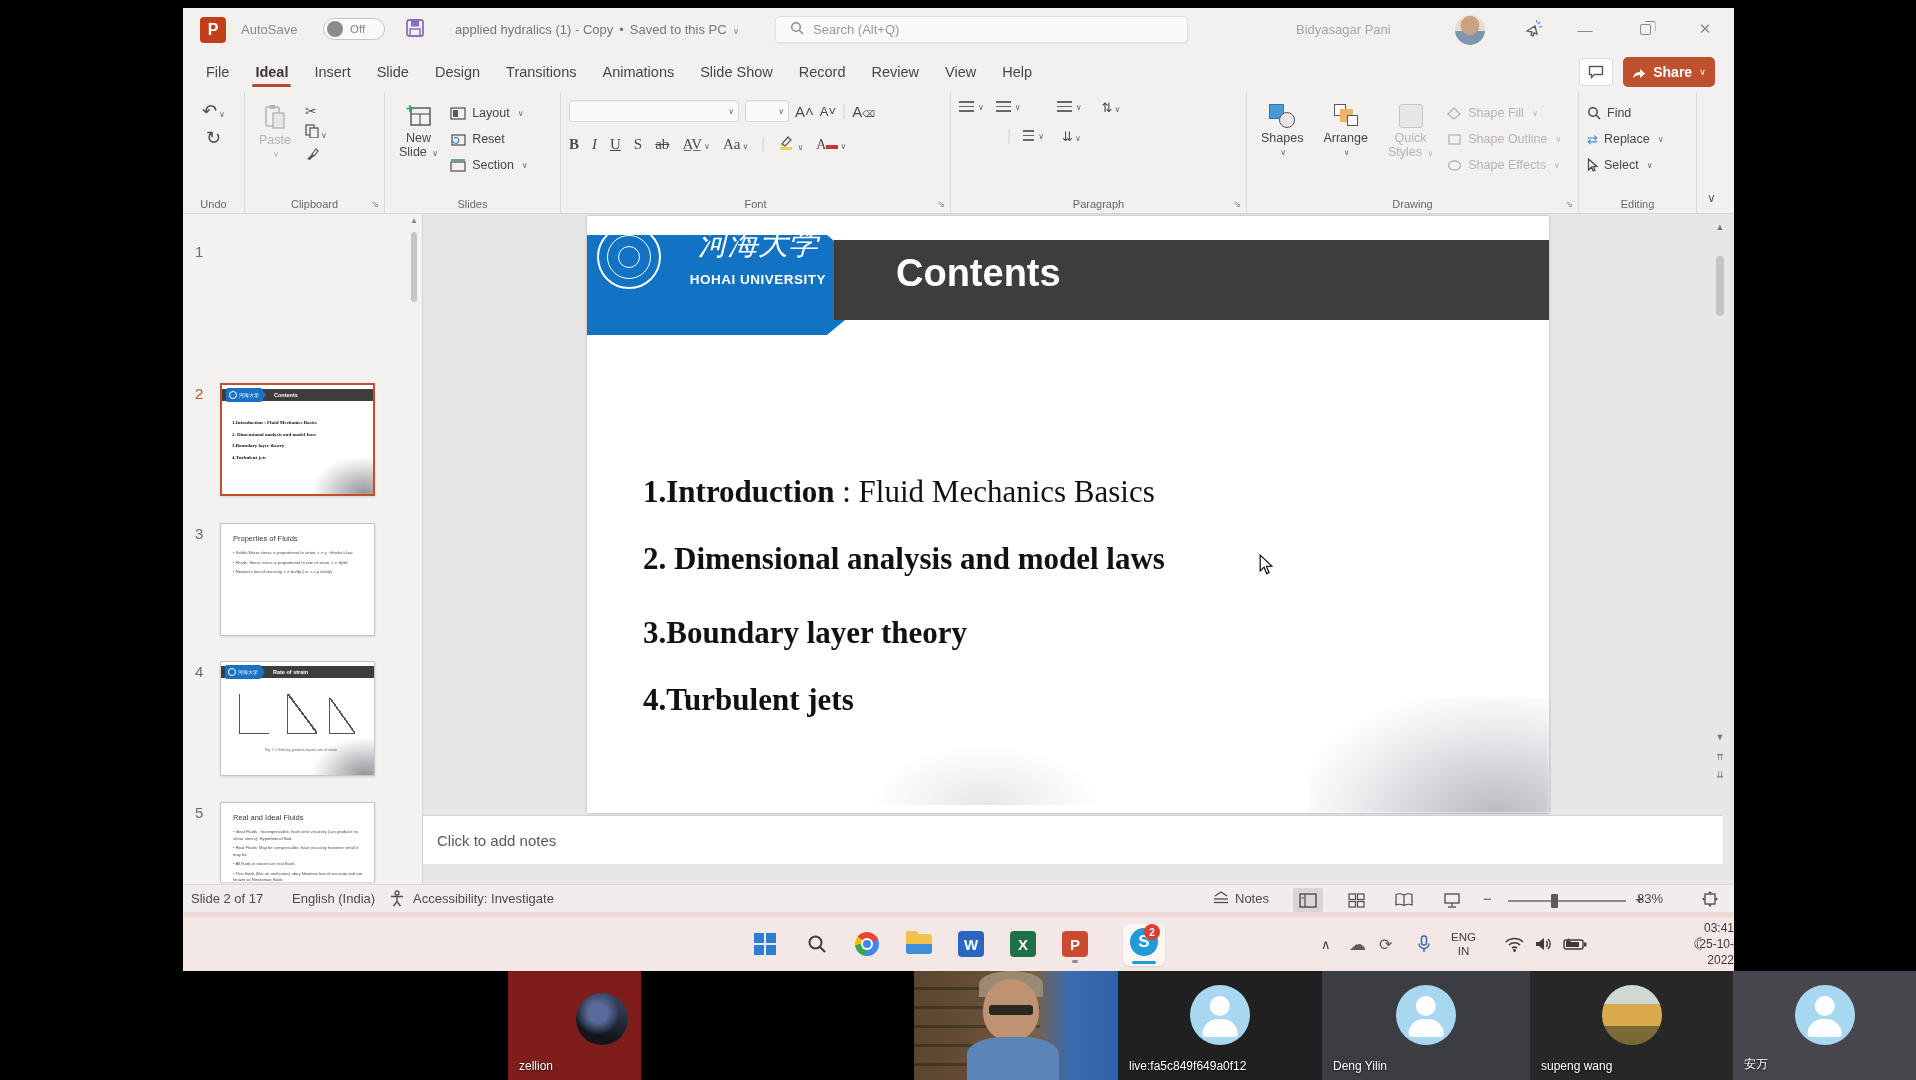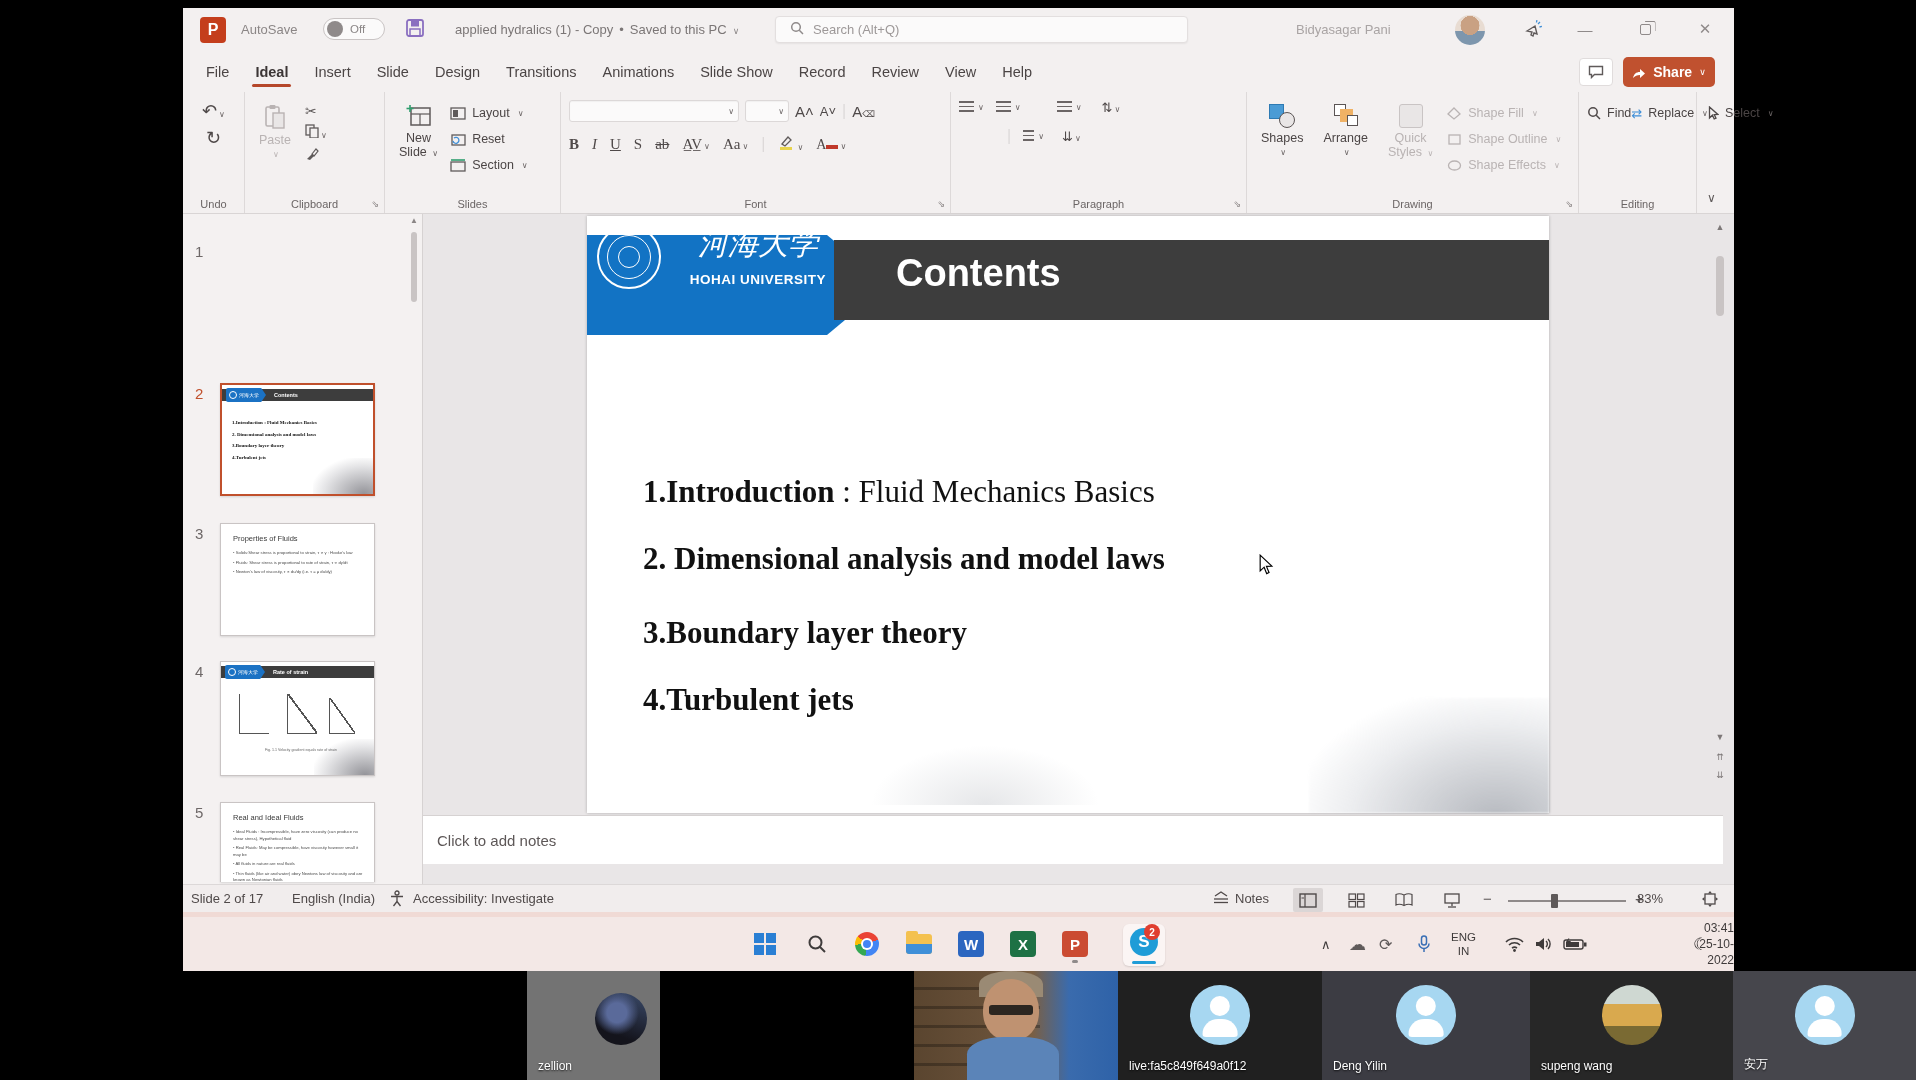--- a/index.html
+++ b/index.html
@@ -431,21 +431,21 @@
             <span>Shape Effects</span>
               <span class="gchev">∨</span>
           </div>
         </div>
       </div>
       <div class="rlabel">Drawing</div>
       <span class="launcher">⇘</span>
     </div>
 
     <div class="rgroup" style="width:118px">
-      <div style="display:flex;">
+      <div style="display:flex;flex-direction:column">
         <div class="menu-item">
           <svg width="14" height="14" viewBox="0 0 14 14">
               <circle cx="6" cy="6" r="4.2" fill="none" stroke="#4f4949" stroke-width="1.5"></circle>
               <line x1="9.2" y1="9.2" x2="13" y2="13" stroke="#4f4949" stroke-width="1.5"></line>
             </svg>
           <span>Find</span>
         </div>
         <div class="menu-item">
           <span style="color:#3f8fd8;font-size:13px">⇄</span>
           <span>Replace</span>
@@ -728,21 +728,21 @@
         </div>
     </div>
     <div class="tray" style="left:1510px">
         <span style="font-size:17px;color:#3f3b3b">☾</span>
       </div>
   </div>
 </div>
 
 <div class="callstrip">
 
-  <div class="tile" style="left:527px;width:133px;background:#737373">
+  <div class="tile" style="left:508px;width:133px;background:#7f1d1d">
     <div class="circle photo-zellion" style="left:68px;top:22px;width:52px;height:52px;position:absolute"></div>
     <span class="tile-name">zellion</span>
   </div>
 
   <div class="tile" style="left:914px;width:204px;background:#5a452f">
     <div style="position:absolute;inset:0;background:linear-gradient(90deg,#5a452f 0%,#6a523a 42%,#7b5f42 58%,#3a6bad 76%,#2e62a8 100%)"></div>
     <div class="mantile-shelf"></div>
     <div class="man-hair"></div>
     <div class="man-head"></div>
     <div class="man-glasses"></div>

